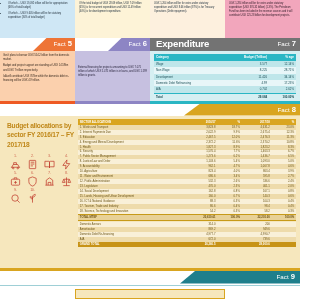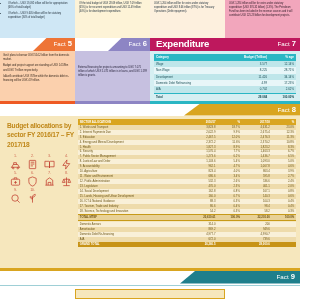--- a/index.html
+++ b/index.html
@@ -24,21 +24,21 @@
   }
   .mini li { margin-left: 4px; margin-bottom: 2px; list-style: disc; }
   .mini p { margin-bottom: 2px; }
   .tc4 .mini { color: #3a2330; }
 
   
   .tab-row { display: flex; width: 300px; height: 13px; }
   .tabcell { position: relative; height: 13px; overflow: hidden; }
   .t5 { width: 75px; background: #ee7436; }
   .t6 { width: 75px; background: #8d85c4; }
-  .t7 { width: 150px; background: #be185d; }
+  .t7 { width: 150px; background: #737373; }
   .tab-shape {
     position: absolute; top: 0; left: 0; width: 100%; height: 13px;
     background: #ffffff;
     clip-path: polygon(0 0, 62% 0, 44% 100%, 0 100%);
   }
   .tab-label {
     position: absolute; right: 3px; top: 1px;
     font-size: 6.2px; color: #ffffff; font-weight: normal;
     letter-spacing: 0.1px;
   }

